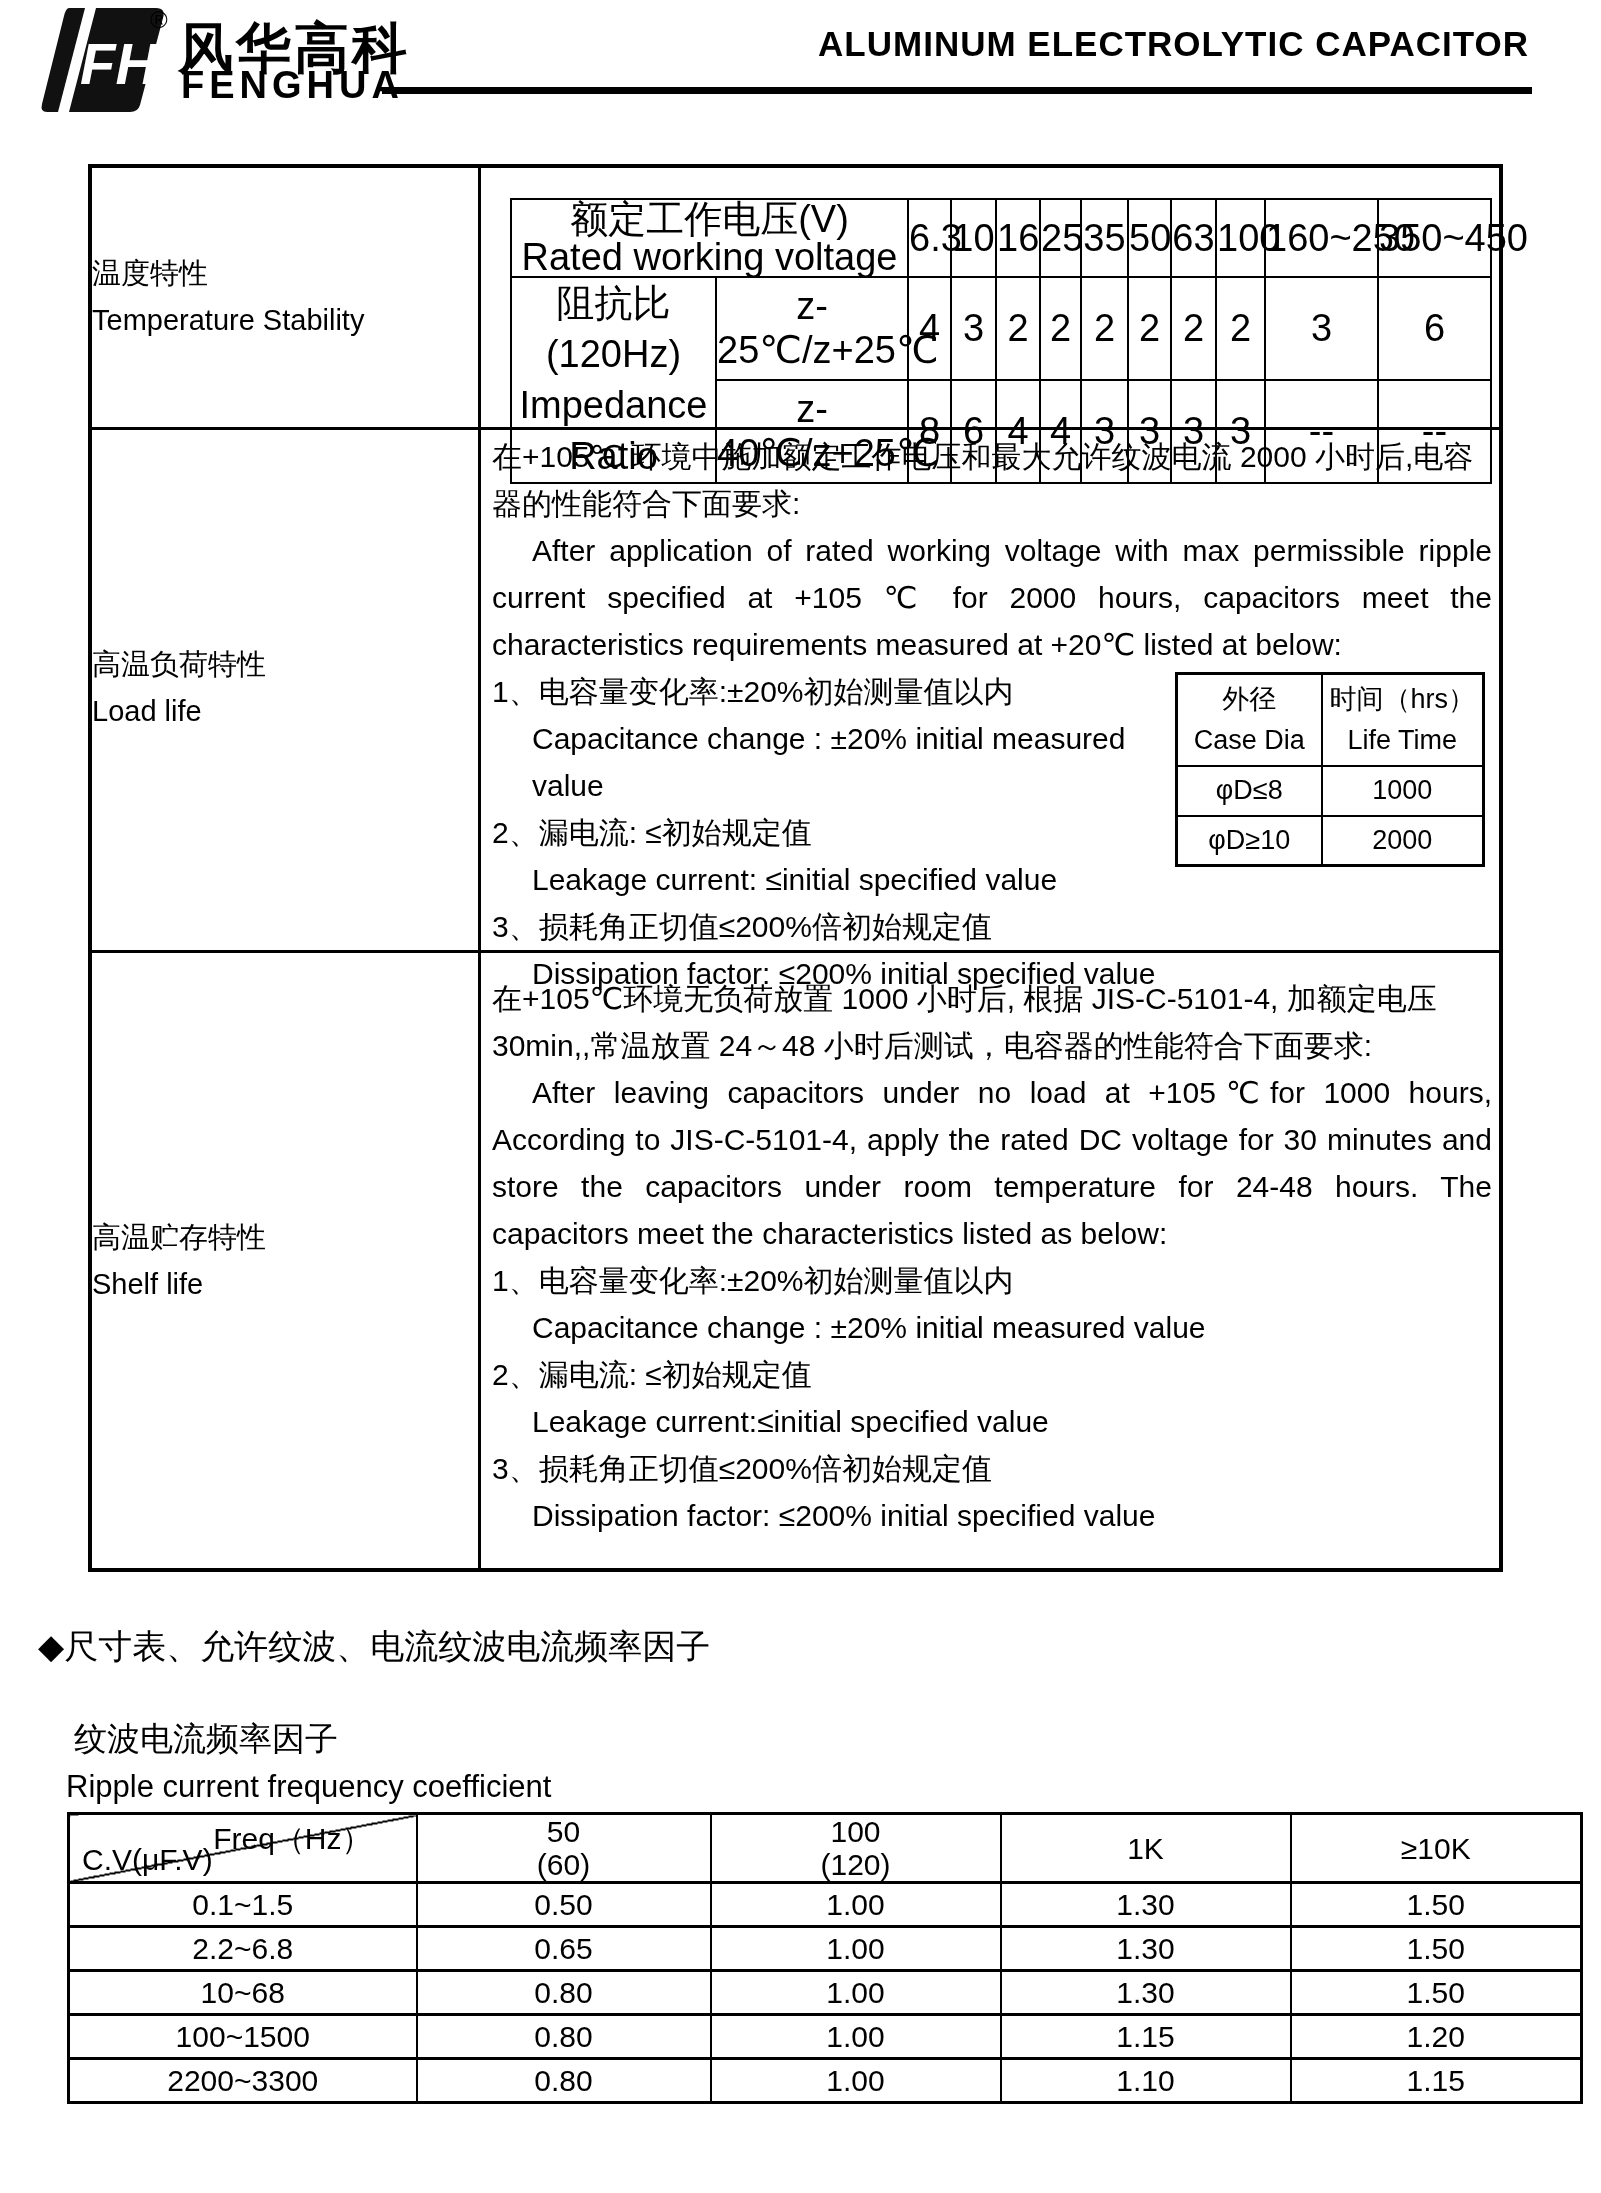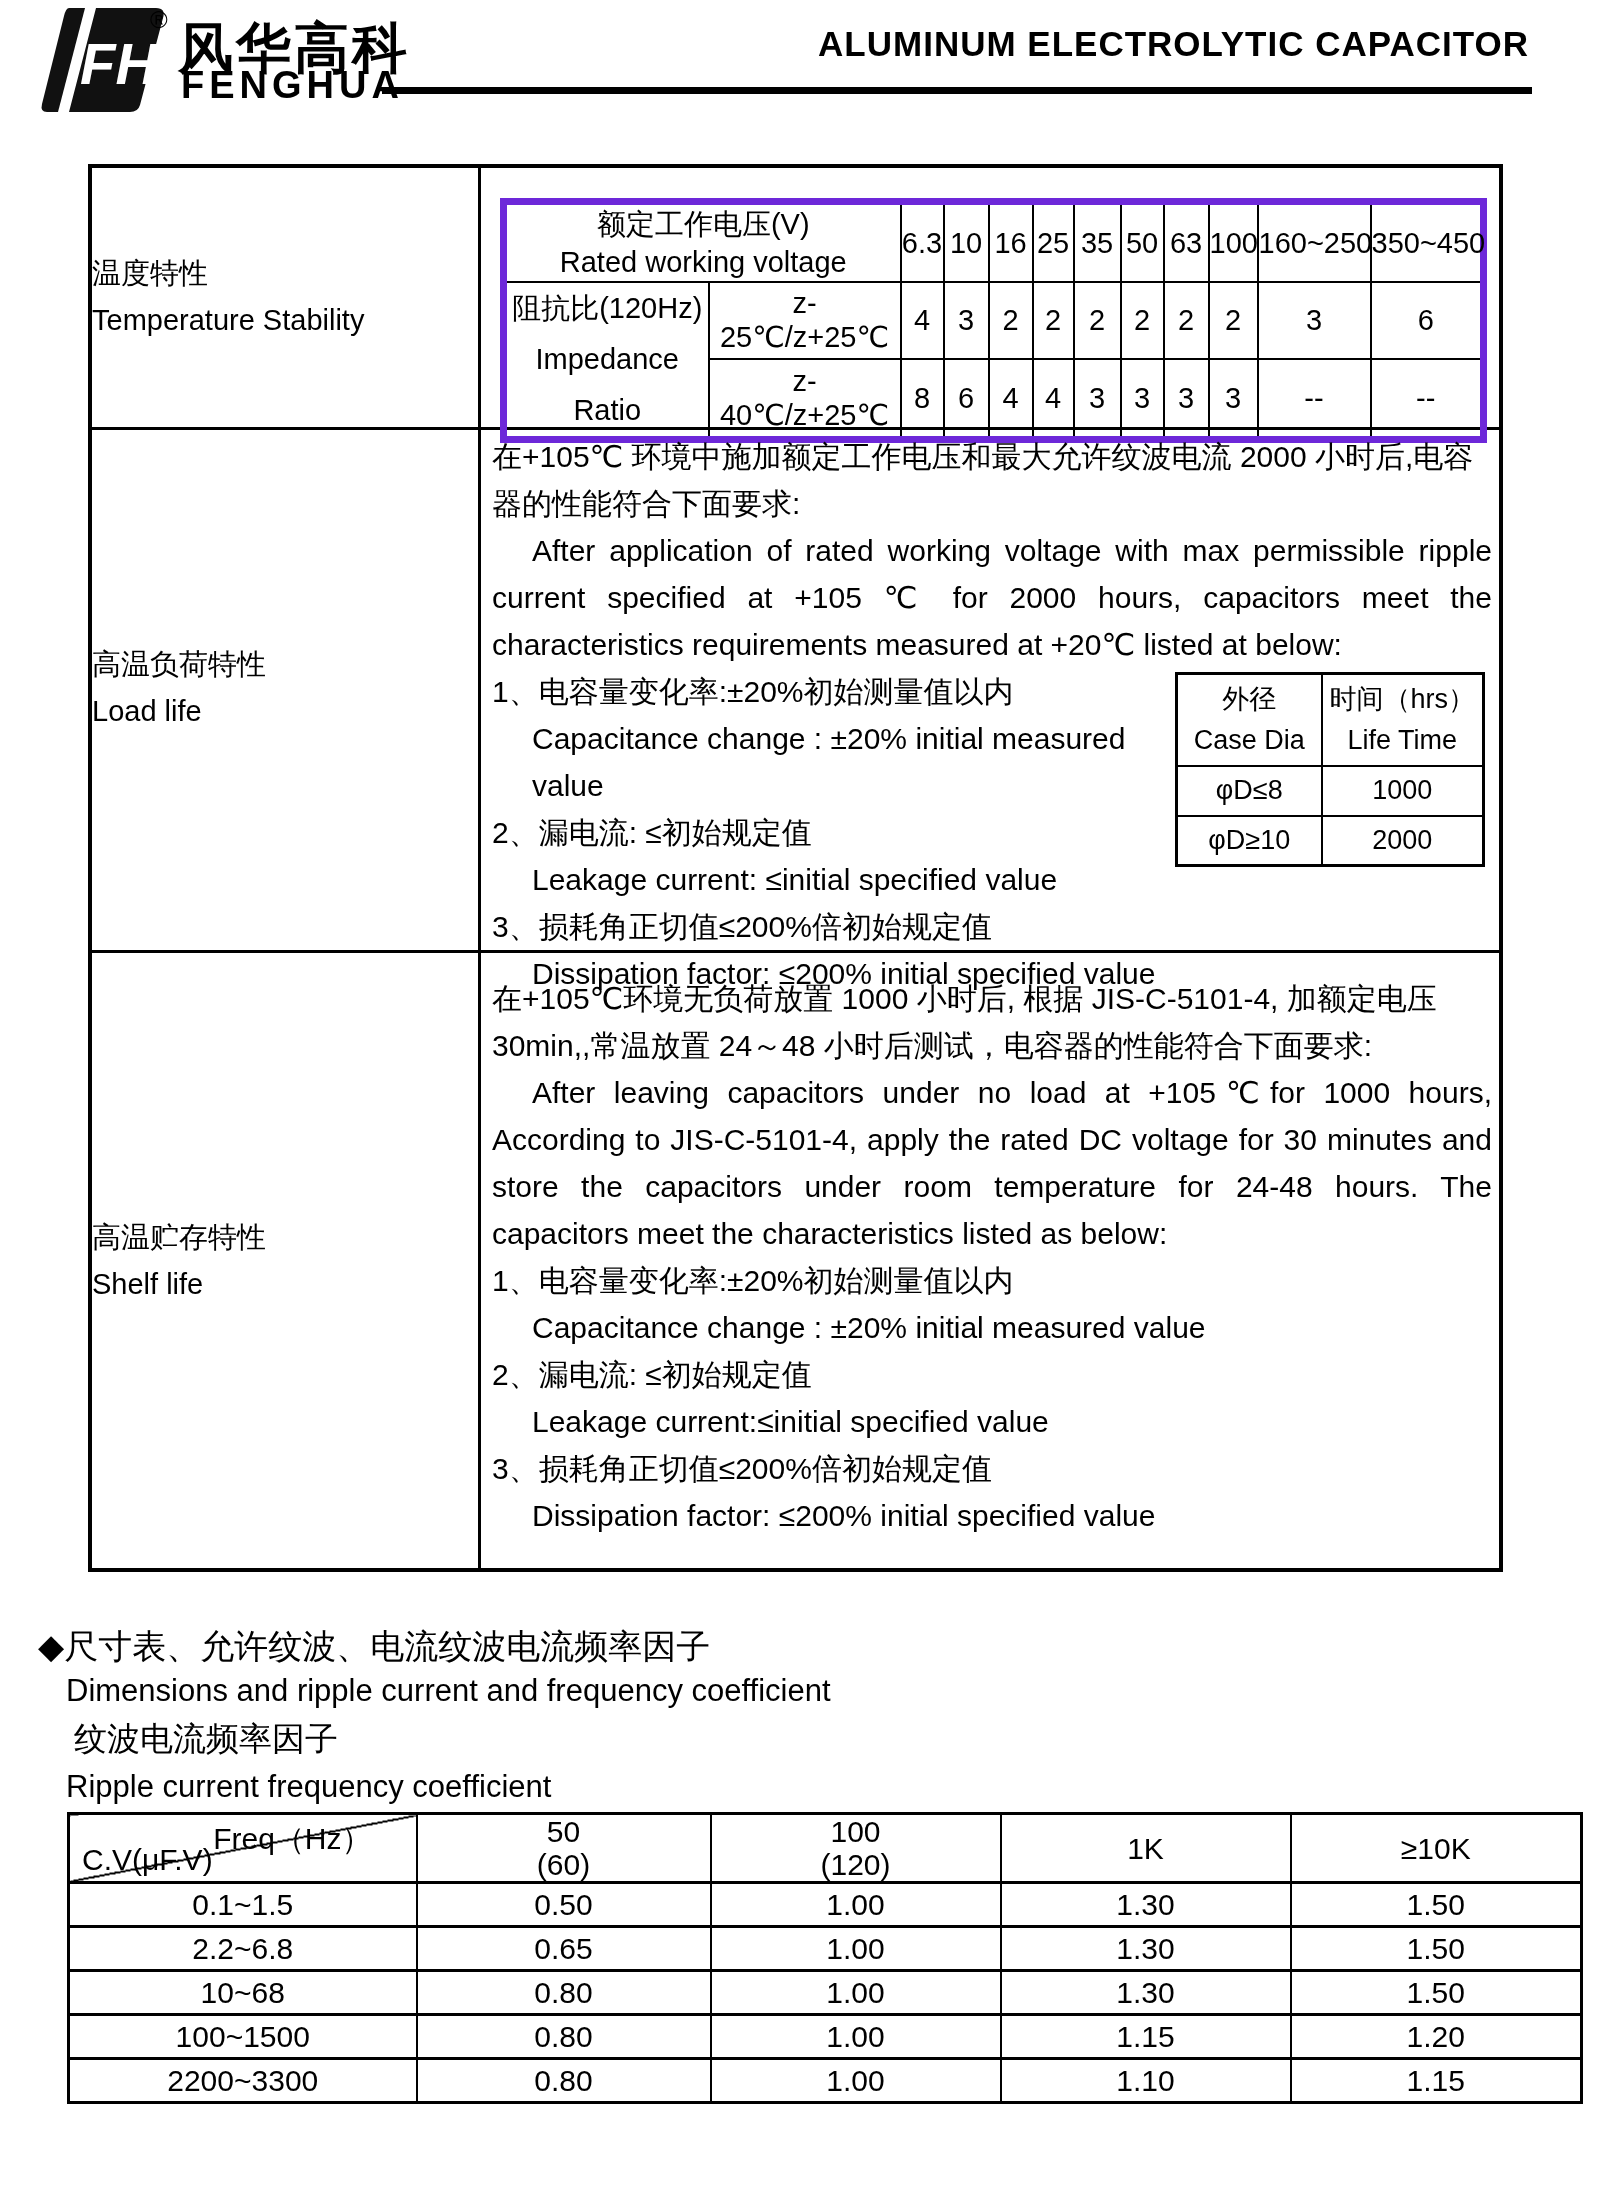--- a/index.html
+++ b/index.html
@@ -15,22 +15,22 @@
   .header-rule{position:absolute;left:382px;top:87px;width:1150px;height:7px;background:#000;}
 
   
   .char{position:absolute;left:88px;top:164px;width:1415px;height:1408px;
         border:4px solid #000;box-sizing:border-box;}
   .char .vdiv{position:absolute;left:386px;top:0;width:3px;height:100%;background:#000;}
   .char .hdiv{position:absolute;left:0;width:100%;height:3px;background:#000;}
   .rowlabel{position:absolute;left:0;width:386px;text-align:left;font-size:29px;line-height:47px;}
 
   
-  .imp{position:absolute;left:408px;top:30px;width:980px;border-collapse:collapse;
-       table-layout:fixed;border:7px solid #6d28d9;font-size:29px;}
+  .imp{position:absolute;left:418px;top:30px;width:980px;border-collapse:collapse;
+       table-layout:fixed;border:2px solid #6d28d9;font-size:38px;}
   .imp td{border:2px solid #000;text-align:center;vertical-align:middle;padding:0;}
   .imp tr.r0{height:78px;}
   .imp tr.r1{height:51px;}
   .imp tr.r2{height:52px;}
   .imp .rated div{line-height:38px;}
   .imp .implabel div{line-height:51px;}
 
   
   .content{position:absolute;left:400px;width:1008px;font-size:30px;line-height:47px;}
   .en-intro{text-align:justify;text-indent:40px;}
@@ -223,21 +223,20 @@
       <div class="li">
         <div class="cn">3、损耗角正切值≤200%倍初始规定值</div>
         <div class="en">Dissipation factor: ≤200% initial specified value</div>
       </div>
     </div>
   </div>
 
   <div class="h-cn1">
     <span>◆</span><span>尺寸表、允许纹波、电流纹波电流频率因子</span>
   </div>
-  <div class="h-en1">Dimensions and ripple current and frequency coefficient</div>
   <div class="h-cn2">纹波电流频率因子</div>
   <div class="h-en2">Ripple current frequency coefficient</div>
 
   <table class="freq">
     <colgroup>
       <col style="width:348px">
         <col style="width:294px">
         <col style="width:290px">
       <col style="width:290px">
         <col style="width:291px">

